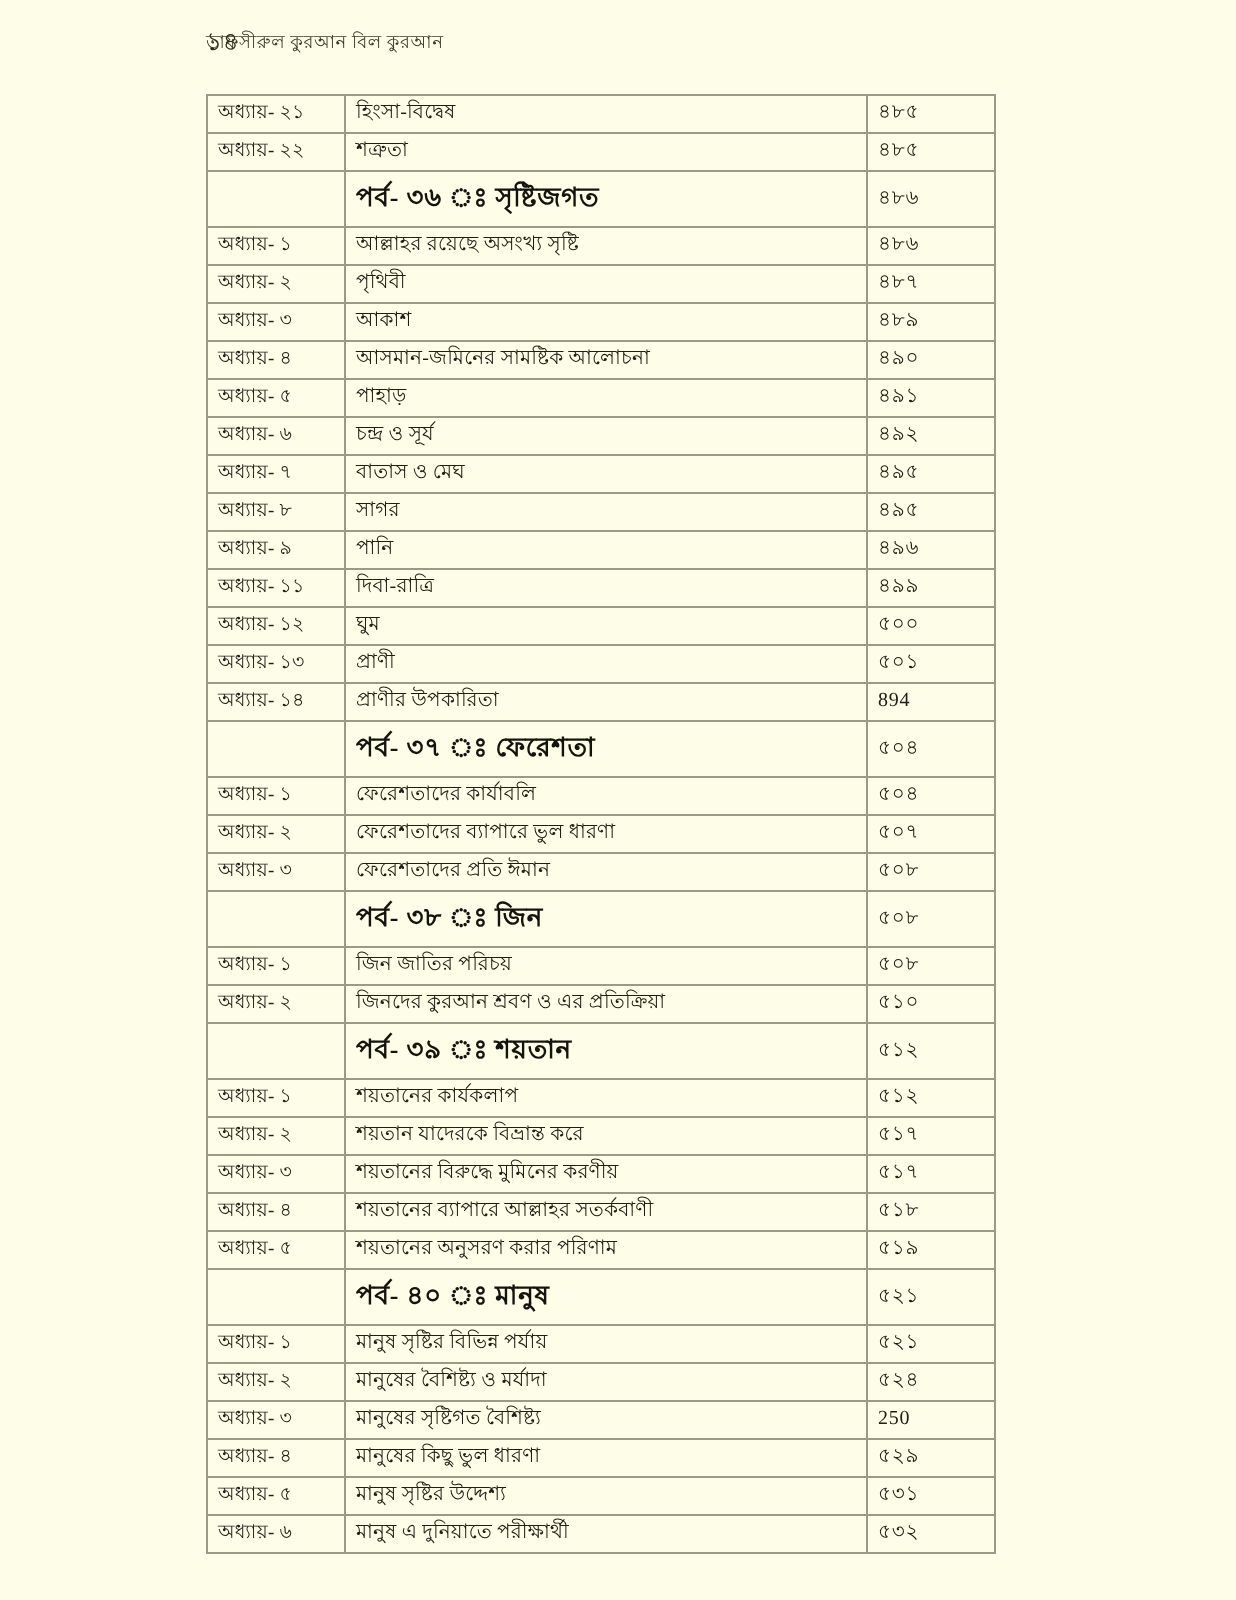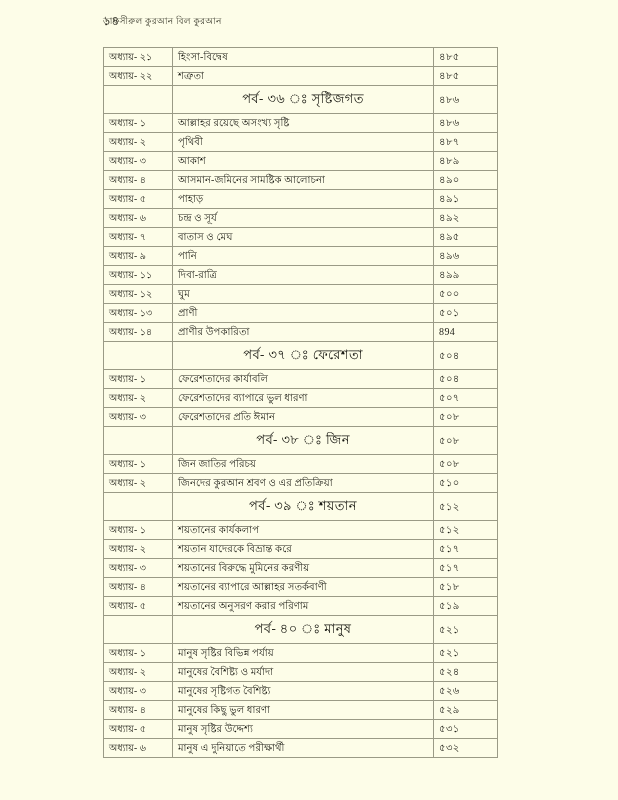--- a/index.html
+++ b/index.html
@@ -84,23 +84,22 @@
     letter-spacing: 0.1px;
   }
   td.cell-page {
     font-size: 10px;
     letter-spacing: 0.4px;
   }
 
   
   tr.part-row td.cell-chapter { border-right: 1px solid #9a9a86; }
   td.cell-part {
-    text-align: center;
     font-size: 13px;
-    font-weight: normal;
+    font-weight: bold;
     height: 27px;
     letter-spacing: 0.4px;
     color: #14140e;
   }
   tr.part-row td.cell-page {
     font-size: 10px;
   }
   tr.part-row td {
     height: 27px;
   }
@@ -167,20 +166,25 @@
           <td class="cell-chapter">অধ্যায়- ৬</td>
           <td class="cell-title">চন্দ্র ও সূর্য</td>
           <td class="cell-page">৪৯২</td>
         </tr>
         <tr class="entry-row">
           <td class="cell-chapter">অধ্যায়- ৭</td>
           <td class="cell-title">বাতাস ও মেঘ</td>
           <td class="cell-page">৪৯৫</td>
         </tr>
         <tr class="entry-row">
+          <td class="cell-chapter">অধ্যায়- ৮</td>
+          <td class="cell-title">সাগর</td>
+          <td class="cell-page">৪৯৫</td>
+        </tr>
+        <tr class="entry-row">
           <td class="cell-chapter">অধ্যায়- ৯</td>
           <td class="cell-title">পানি</td>
           <td class="cell-page">৪৯৬</td>
         </tr>
         <tr class="entry-row">
           <td class="cell-chapter">অধ্যায়- ১১</td>
           <td class="cell-title">দিবা-রাত্রি</td>
           <td class="cell-page">৪৯৯</td>
         </tr>
         <tr class="entry-row">
@@ -274,21 +278,21 @@
           <td class="cell-page">৫২১</td>
         </tr>
         <tr class="entry-row">
           <td class="cell-chapter">অধ্যায়- ২</td>
           <td class="cell-title">মানুষের বৈশিষ্ট্য ও মর্যাদা</td>
           <td class="cell-page">৫২৪</td>
         </tr>
         <tr class="entry-row">
           <td class="cell-chapter">অধ্যায়- ৩</td>
           <td class="cell-title">মানুষের সৃষ্টিগত বৈশিষ্ট্য</td>
-          <td class="cell-page">৫২৬</td>
+          <td class="cell-page">250</td>
         </tr>
         <tr class="entry-row">
           <td class="cell-chapter">অধ্যায়- ৪</td>
           <td class="cell-title">মানুষের কিছু ভুল ধারণা</td>
           <td class="cell-page">৫২৯</td>
         </tr>
         <tr class="entry-row">
           <td class="cell-chapter">অধ্যায়- ৫</td>
           <td class="cell-title">মানুষ সৃষ্টির উদ্দেশ্য</td>
           <td class="cell-page">৫৩১</td>

